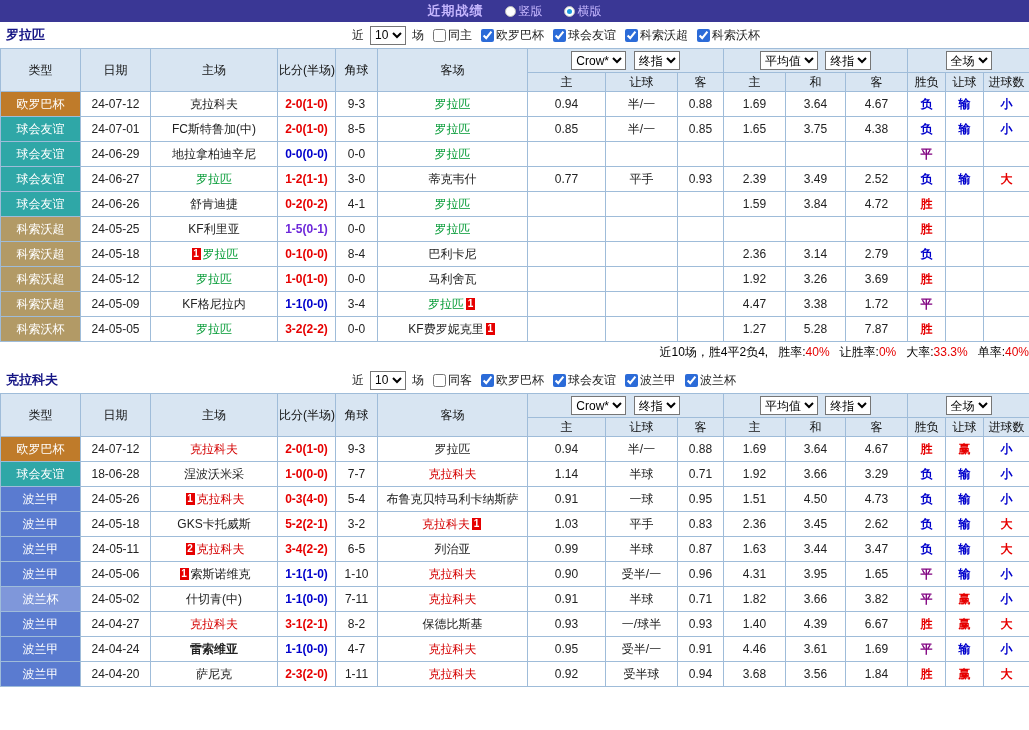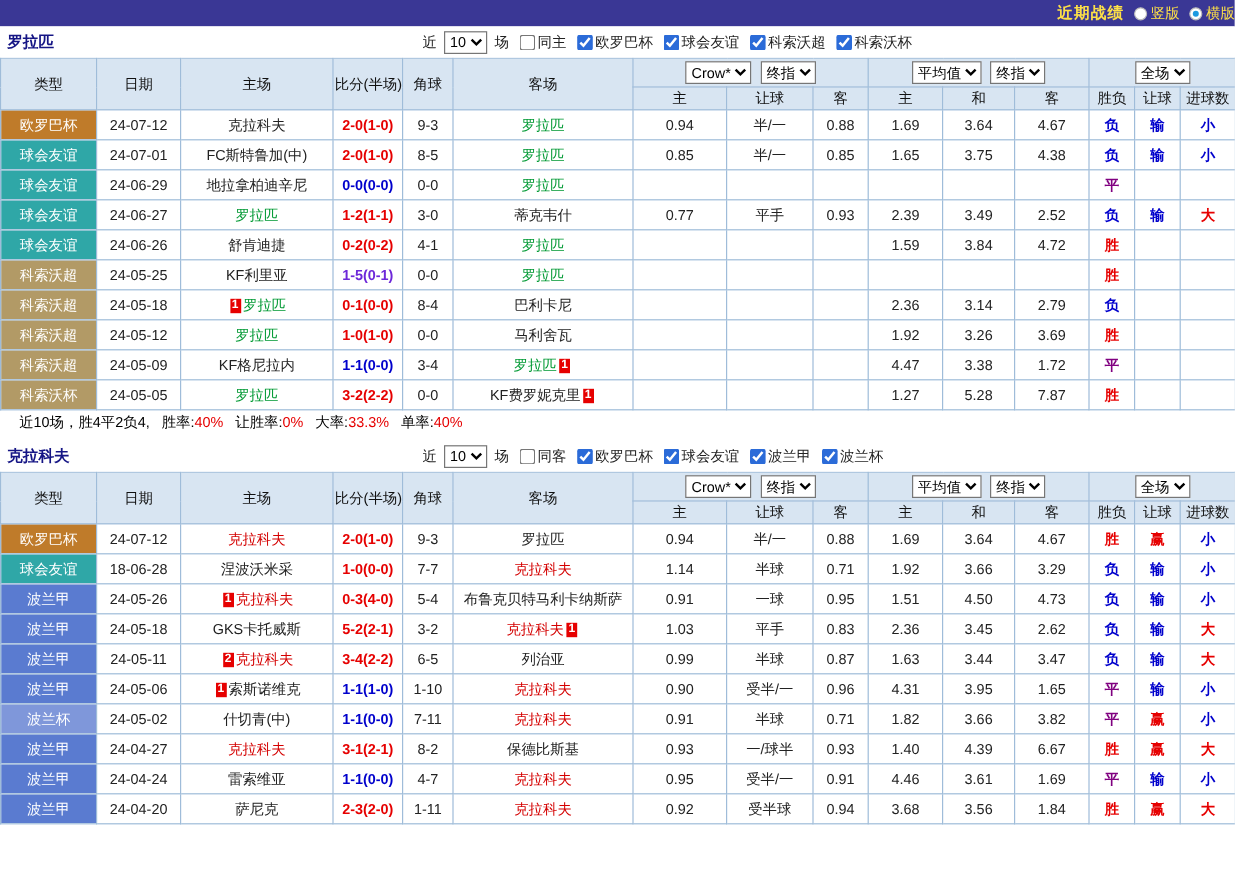--- a/index.html
+++ b/index.html
@@ -3,22 +3,22 @@
 <meta charset="utf-8">
 <style>
   * { box-sizing: border-box; margin: 0; padding: 0; }
   html,body { width: 1029px; background: #fff; }
   body {
     font-family: "Liberation Sans", "DejaVu Sans", sans-serif;
     font-size: 12px; color: #222; overflow: hidden; height: 730px;
   }
   
   .topbar {
-    height: 22px; background: #3a3795; color: #fde047;
-    display: flex; align-items: center; justify-content: flex-end; gap: 8px;
+    height: 22px; background: #3a3795; color: #c4b5fd;
+    display: flex; align-items: center; justify-content: center; gap: 21px;
   }
   .topbar .title { font-weight: bold; font-size: 13px; letter-spacing: 1px; }
   .radio-wrap { display: inline-flex; align-items: center; gap: 3px; cursor: pointer; }
   .radio {
     width: 11px; height: 11px; border-radius: 50%; background: #fff;
     border: 1px solid #bbb; display: inline-block; position: relative;
   }
   .radio.checked::after {
     content: ""; position: absolute; left: 2px; top: 2px;
     width: 5px; height: 5px; border-radius: 50%; background: #1d9ae0;
@@ -42,21 +42,21 @@
   .hB th { height: 19px; }
   tbody td { height: 25px; background: #fff; }
   .type-cell { color: #fff; }
   .score { font-weight: bold; }
   .res { font-weight: bold; }
   .badge {
     display: inline-block; background: #e60000; color: #fff; font-size: 10px;
     line-height: 12px; height: 12px; min-width: 9px; padding: 0 1px;
     margin: 0 2px; vertical-align: 1px; font-weight: bold;
   }
-  .summary { height: 20px; line-height: 20px; text-align: left; color: #000; padding-left: 16px; }
+  .summary { height: 20px; line-height: 20px; text-align: right; color: #000; }
   .summary .lbl { margin-left: 10px; }
   .summary .val { color: #e60000; }
 </style>
 </head>
 <body>
 
 <div class="topbar">
   <span class="title">近期战绩</span>
   <span class="radio-wrap">
     <span class="radio"></span>
@@ -535,21 +535,21 @@
           <td>1.40</td>
           <td>4.39</td>
           <td>6.67</td>
           <td class="res" style="color: rgb(230, 0, 0);">胜</td>
           <td class="res" style="color: rgb(230, 0, 0);">赢</td>
           <td class="res" style="color: rgb(230, 0, 0);">大</td>
         </tr>
         <tr>
           <td class="type-cell" style="color: rgb(255, 255, 255); background: rgb(90, 123, 208);">波兰甲</td>
           <td>24-04-24</td>
-          <td><span style="color: rgb(34, 34, 34);">雷索维亚</span></td>
+          <td><span style="color: rgb(34, 34, 34); font-weight: bold;">雷索维亚</span></td>
           <td class="score" style="color: rgb(0, 0, 204);">1-1(0-0)</td>
           <td>4-7</td>
           <td><span style="color: rgb(212, 0, 0);">克拉科夫</span></td>
           <td>0.95</td>
           <td>受半/一</td>
           <td>0.91</td>
           <td>4.46</td>
           <td>3.61</td>
           <td>1.69</td>
           <td class="res" style="color: rgb(128, 0, 128);">平</td>

